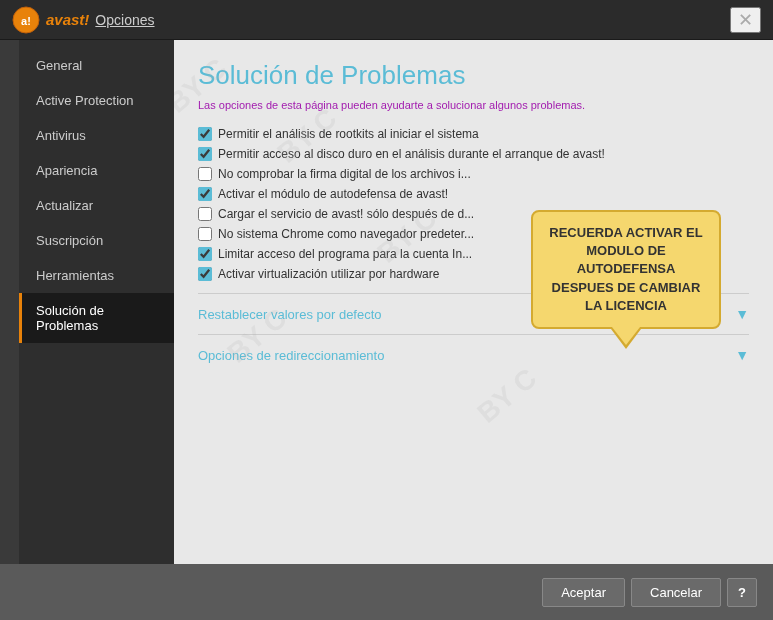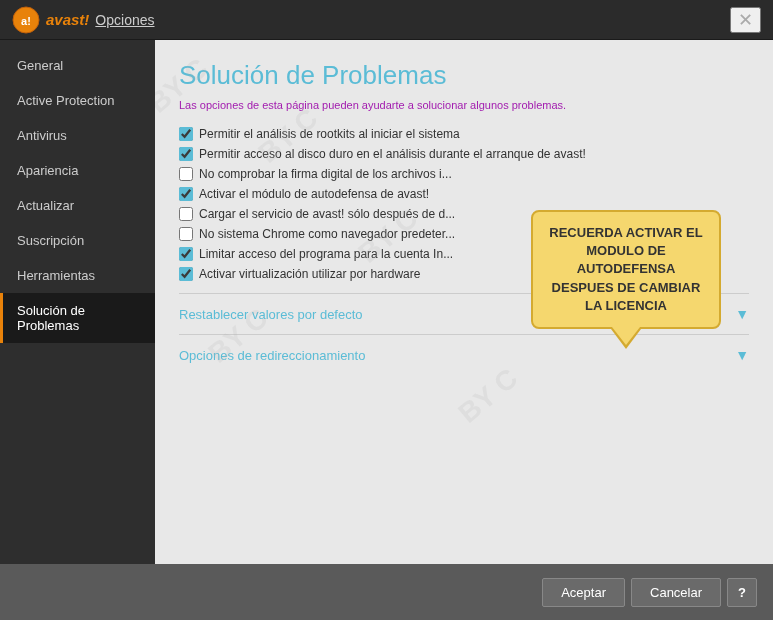--- a/index.html
+++ b/index.html
@@ -52,20 +52,21 @@
       cursor: pointer;
       padding: 2px 6px;
       line-height: 1;
     }
 
     
     .main-area {
       display: flex;
       flex: 1;
       overflow: hidden;
+      margin-left: 19px;
     }
 
     
     .sidebar {
       width: 155px;
       background: #2e2e2e;
       flex-shrink: 0;
       display: flex;
       flex-direction: column;
       padding-top: 8px;

